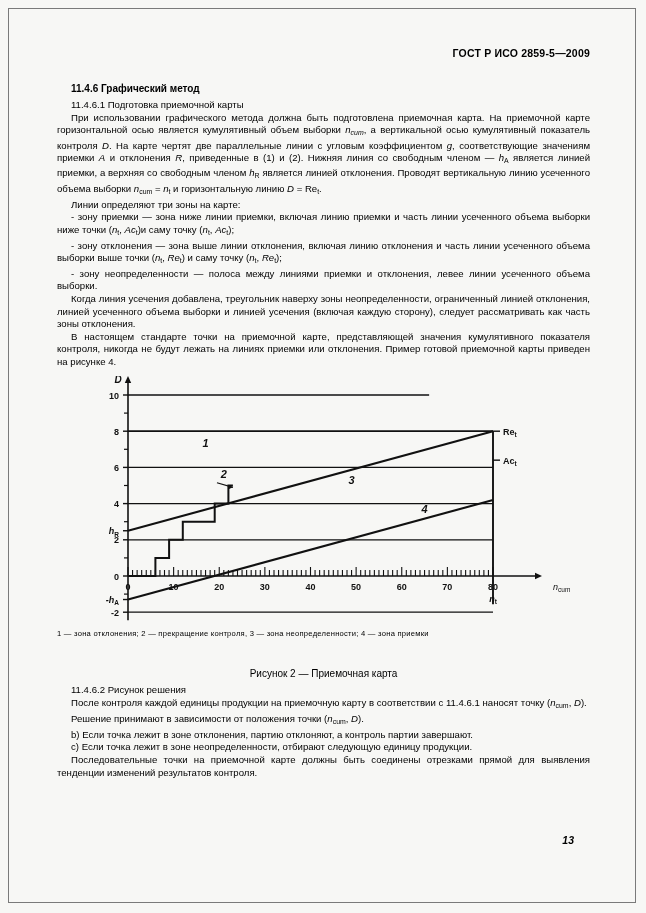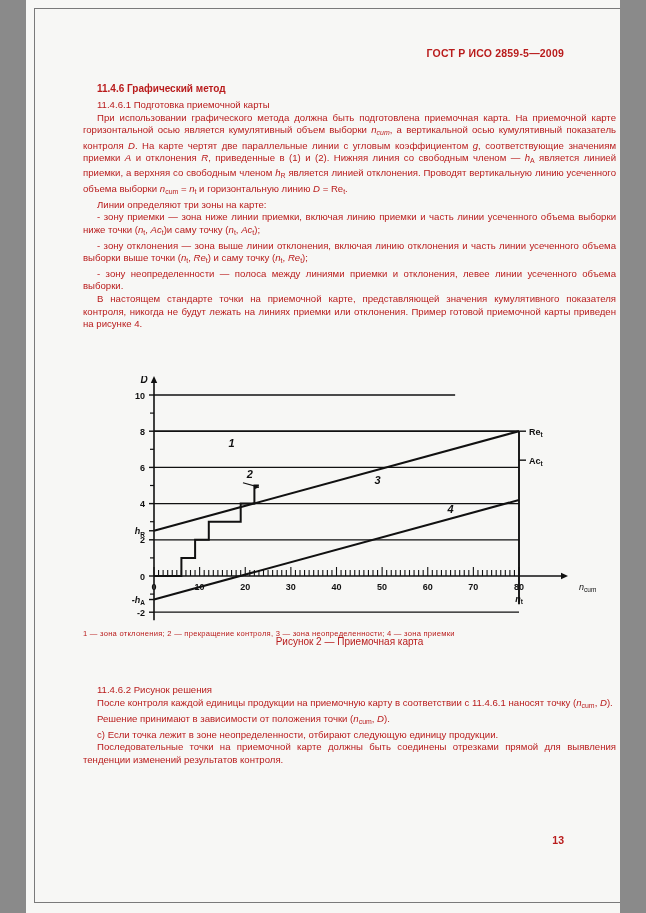--- a/index.html
+++ b/index.html
@@ -2,27 +2,27 @@
 <html><head>
 <meta charset="utf-8">
 <style>
   html, body {
     margin: 0;
     padding: 0;
     background: #8a8a8a;
   }
   .page {
     position: relative;
-    width: 594px;
+    width: 646px;
     height: 913px;
     background: #f7f7f5;
     margin: 0 auto;
     overflow: hidden;
     font-family: "Liberation Sans", sans-serif;
-    color: #b91c1c;
+    color: #000000;
   }
   .page-border {
     position: absolute;
     left: 8px;
     top: 8px;
     width: 628px;
     height: 895px;
     border: 1px solid #7a7a7a;
     box-sizing: border-box;
     pointer-events: none;
@@ -77,37 +77,38 @@
     left: 0;
     top: 253px;
     width: 533px;
     text-align: left;
     font-size: 7.6px;
     letter-spacing: 0.25px;
   }
   .fig-caption {
     position: absolute;
     left: 0;
-    top: 260px;
+    top: 292px;
     width: 533px;
     text-align: center;
     font-size: 10px;
   }
   .tail {
     position: absolute;
     left: 57px;
     top: 684px;
     width: 533px;
   }
   .pagenum {
     position: absolute;
-    right: 56px;
+    right: 72px;
     top: 834px;
     font-size: 10.5px;
     font-weight: bold;
+    font-style: italic;
   }
   svg text { font-family: "Liberation Sans", sans-serif; }
 </style>
 </head>
 <body>
 
 <div class="page">
   <div class="page-border"></div>
 
   <div class="header">ГОСТ Р ИСО 2859-5—2009</div>
@@ -120,20 +121,21 @@
 
     <p><span>При использовании графического метода должна быть подготовлена приемочная карта. На приемочной карте горизонтальной осью является кумулятивный объем выборки </span><span class="it">n</span><span class="sub it">cum</span><span>, а вертикальной осью кумулятивный показатель контроля </span><span class="it">D</span><span>. На карте чертят две параллельные линии с угловым коэффициентом </span><span class="it">g</span><span>, соответствующие значениям приемки </span><span class="it">A</span><span> и отклонения </span><span class="it">R</span><span>, приведенные в (1) и (2). Нижняя линия со свободным членом — </span><span class="it">h</span><span class="sub">A</span><span> является линией приемки, а верхняя со свободным членом </span><span class="it">h</span><span class="sub">R</span><span> является линией отклонения. Проводят вертикальную линию усеченного объема выборки </span><span class="it">n</span><span class="sub">cum</span><span> = </span><span class="it">n</span><span class="sub">t</span><span> и горизонтальную линию </span><span class="it">D</span><span> = Re</span><span class="sub">t</span><span>.</span></p>
 
     <p>Линии определяют три зоны на карте:</p>
 
     <p><span>- зону приемки — зона ниже линии приемки, включая линию приемки и часть линии усеченного объема выборки ниже точки (</span><span class="it">n</span><span class="sub">t</span><span>, </span><span class="it">Ac</span><span class="sub">t</span><span>)и саму точку (</span><span class="it">n</span><span class="sub">t</span><span>, </span><span class="it">Ac</span><span class="sub">t</span><span>);</span></p>
 
     <p><span>- зону отклонения — зона выше линии отклонения, включая линию отклонения и часть линии усеченного объема выборки выше точки (</span><span class="it">n</span><span class="sub">t</span><span>, </span><span class="it">Re</span><span class="sub">t</span><span>) и саму точку (</span><span class="it">n</span><span class="sub">t</span><span>, </span><span class="it">Re</span><span class="sub">t</span><span>);</span></p>
 
     <p>- зону неопределенности — полоса между линиями приемки и отклонения, левее линии усеченного объема выборки.</p>
+    <p>Когда линия усечения добавлена, треугольник наверху зоны неопределенности, ограниченный линией отклонения, линией усеченного объема выборки и линией усечения (включая каждую сторону), следует рассматривать как часть зоны отклонения.</p>
     <p>В настоящем стандарте точки на приемочной карте, представляющей значения кумулятивного показателя контроля, никогда не будут лежать на линиях приемки или отклонения. Пример готовой приемочной карты приведен на рисунке 4.</p>
   </div>
 
   <div class="figure">
     <div class="chart-wrap">
       <svg id="chart-svg" width="533" height="250" viewBox="0 0 533 250">
           <line x1="71" y1="236.2" x2="436" y2="236.2" stroke="#111" stroke-width="1.3" stroke-linecap="butt"></line>
           <line x1="71" y1="163.8" x2="436" y2="163.8" stroke="#111" stroke-width="1.3" stroke-linecap="butt"></line>
           <line x1="71" y1="127.6" x2="436" y2="127.6" stroke="#111" stroke-width="1.3" stroke-linecap="butt"></line>
           <line x1="71" y1="91.4" x2="436" y2="91.4" stroke="#111" stroke-width="1.3" stroke-linecap="butt"></line>
@@ -281,18 +283,19 @@
     <div class="fig-caption">Рисунок 2 — Приемочная карта</div>
   </div>
 
   <div class="tail">
     <p class="noind" style="text-indent:14px"><span>11.4.6.2 Рисунок решения</span></p>
 
     <p><span>После контроля каждой единицы продукции на приемочную карту в соответствии с 11.4.6.1 наносят точку (</span><span class="it">n</span><span class="sub">cum</span><span>, </span><span class="it">D</span><span>).</span></p>
 
     <p><span>Решение принимают в зависимости от положения точки (</span><span class="it">n</span><span class="sub">cum</span><span>, </span><span class="it">D</span><span>).</span></p>
 
+    <p>b) Если точка лежит в зоне отклонения, партию отклоняют, а контроль партии завершают.</p>
     <p>c) Если точка лежит в зоне неопределенности, отбирают следующую единицу продукции.</p>
     <p>Последовательные точки на приемочной карте должны быть соединены отрезками прямой для выявления тенденции изменений результатов контроля.</p>
   </div>
 
   <div class="pagenum">13</div>
 </div>
 
 </body></html>

